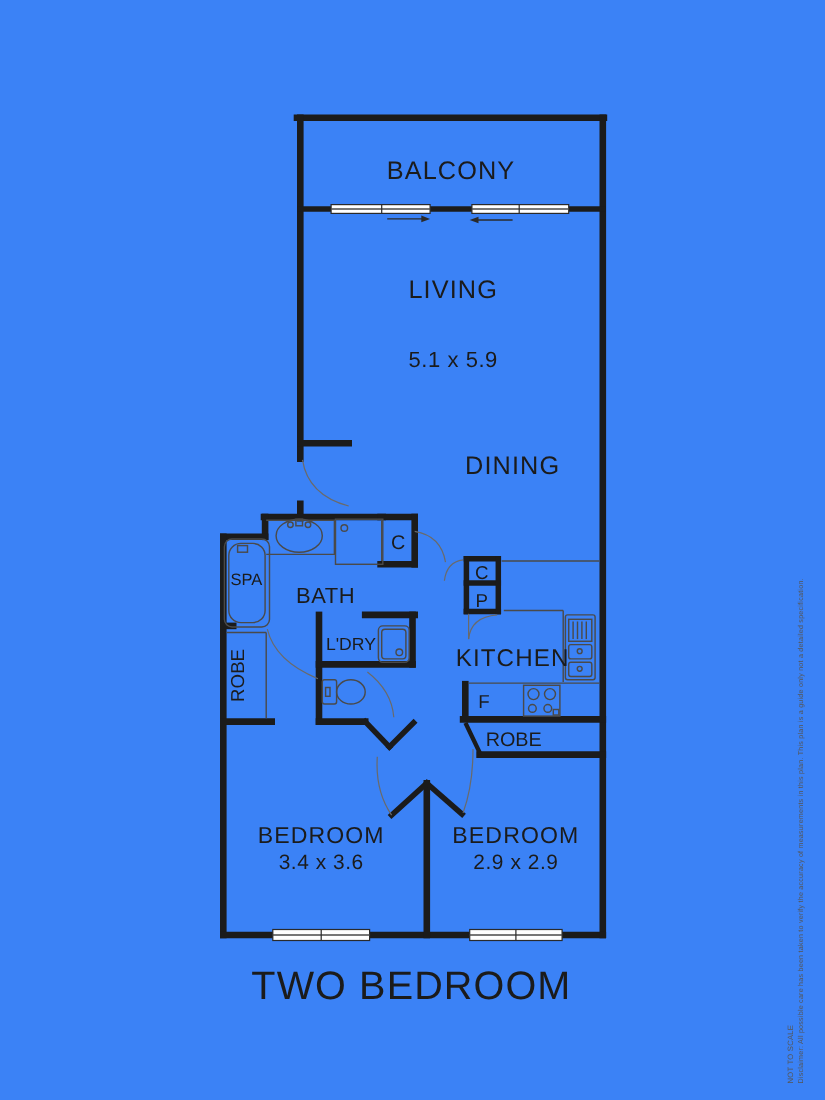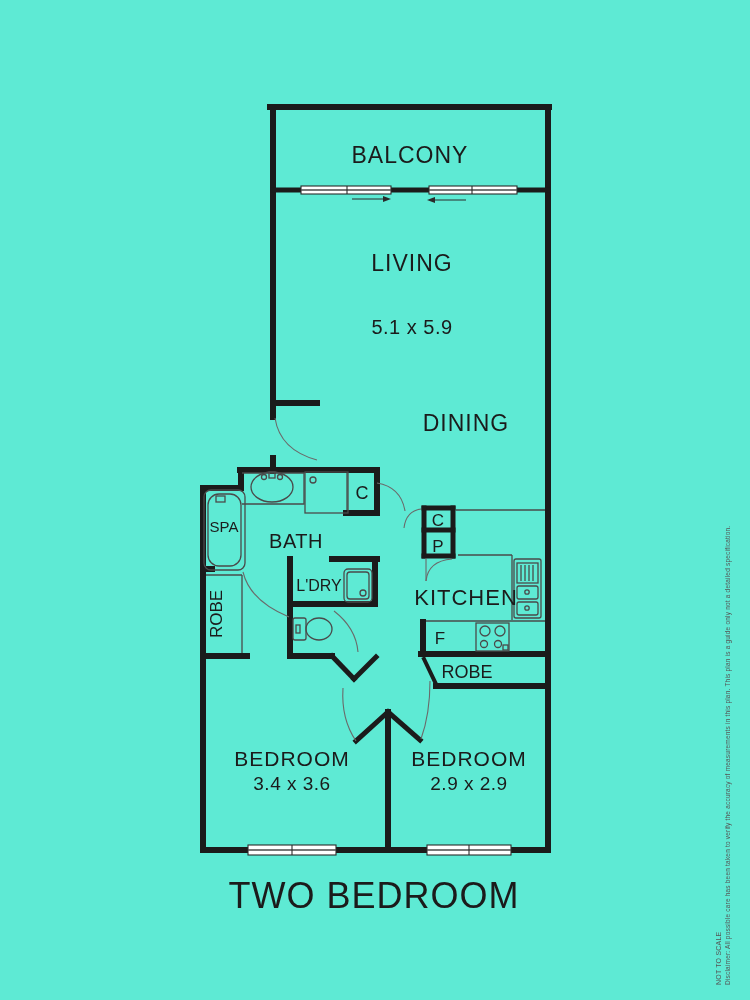--- a/index.html
+++ b/index.html
@@ -4,21 +4,21 @@
 <style>
   html, body {
     margin: 0;
     padding: 0;
     background: #ffffff;
     width: 750px;
     height: 1000px;
     overflow: hidden;
     font-family: "Liberation Sans", sans-serif;
   }
-  #stage { position: relative; width: 750px; height: 1000px; background: #5eead4; }
+  #stage { position: relative; width: 750px; height: 1000px; background: #3b82f6; }
   svg { display: block; }
   text {
     font-family: "Liberation Sans", sans-serif;
     fill: #1b1b1b;
   }
   .room-lbl   { font-size: 23px; letter-spacing: 1px; }
   .dim-lbl    { font-size: 20px; letter-spacing: 0.5px; }
   .small-lbl  { font-size: 17px; }
   .tiny-note  { font-size: 6.5px; fill: #555; letter-spacing: 0.2px; }
   .wall       { stroke: #1b1b1b; fill: none; stroke-linecap: square; }

